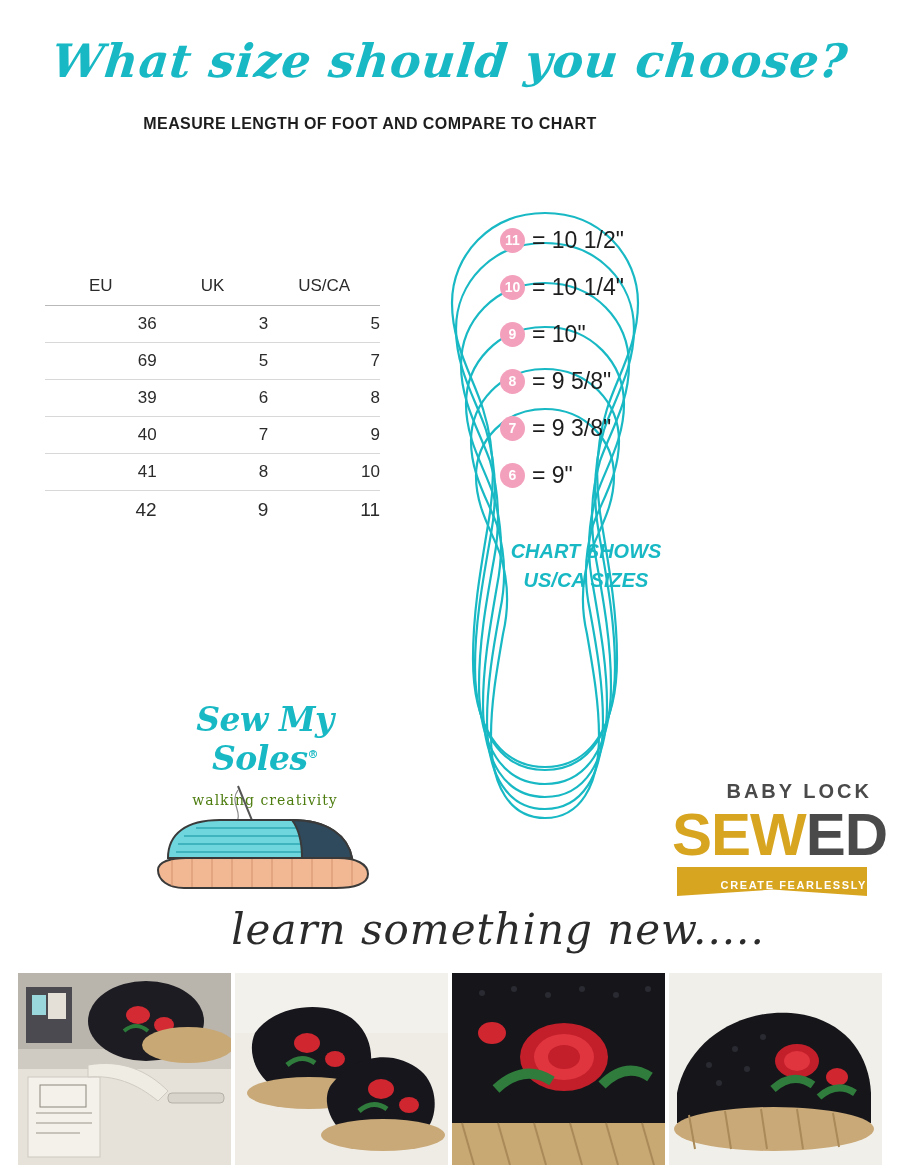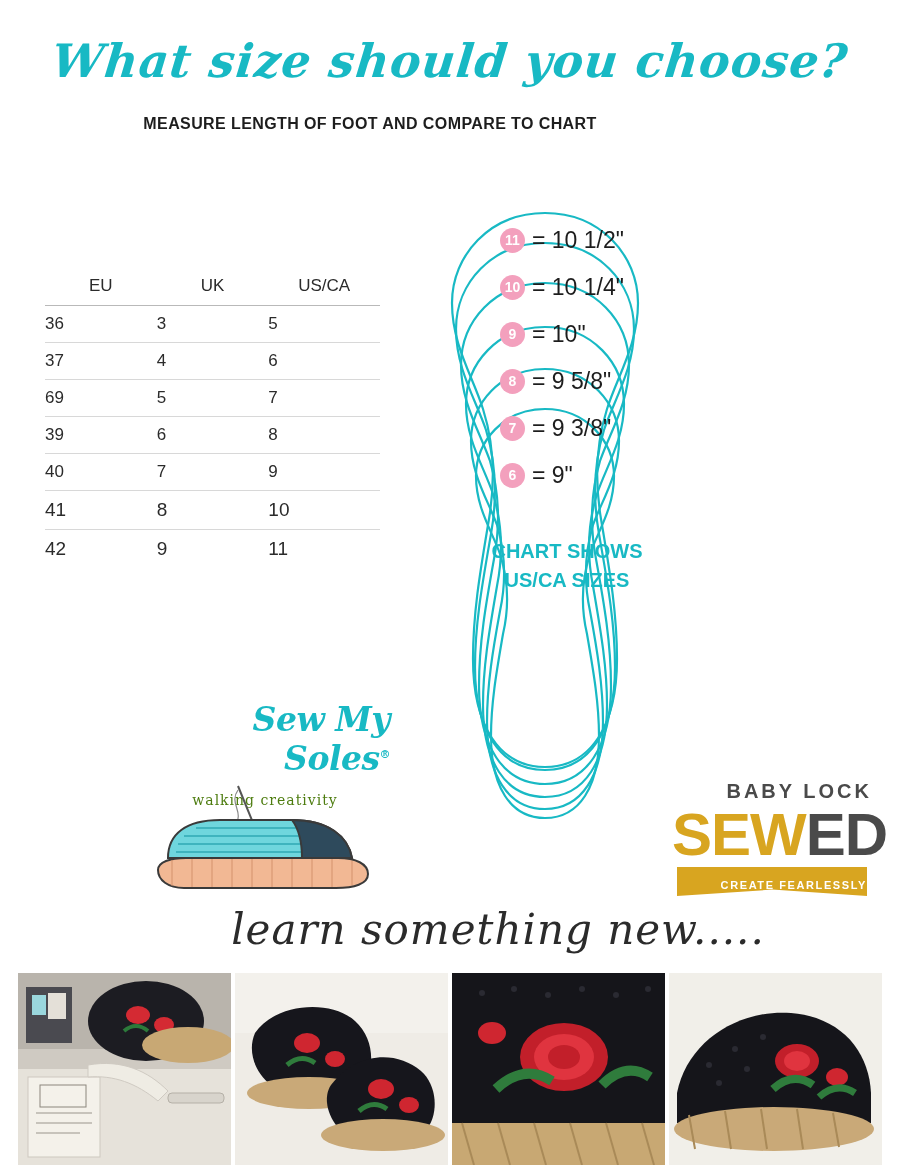--- a/index.html
+++ b/index.html
@@ -61,21 +61,21 @@
   }
   .size-table th {
     font-weight: normal;
     font-size: 17px;
     padding: 6px 0 9px 0;
     border-bottom: 1px solid #b9b9b9;
     text-align: center;
   }
   .size-table td {
     padding: 8px 0;
-    text-align: left;
+    text-align: right;
     border-bottom: 1px solid #d8d8d8;
   }
   .size-table tr:last-child td {
     border-bottom: none;
   }
   .size-table .col-eu { width: 33.3%; }
   .size-table .col-uk { width: 33.3%; }
   .size-table .col-us { width: 33.3%; }
   .size-table tbody tr:nth-child(6) td,
   .size-table tbody tr:nth-child(7) td {
@@ -119,47 +119,47 @@
   }
   .meas {
     margin-left: 7px;
     font-size: 23px;
     color: #1d1d1d;
   }
 
   .chart-note {
     position: absolute;
     top: 537px;
-    left: 452px;
+    left: 471px;
     width: 230px;
     text-align: center;
     color: #18b9c4;
     font-weight: bold;
     font-size: 20px;
     line-height: 1.45;
+    font-style: italic;
   }
 
   
   .sms-logo {
     position: absolute;
     top: 700px;
     left: 140px;
     width: 250px;
     text-align: center;
   }
   .sms-name {
     font-family: "DejaVu Serif", serif;
     font-style: italic;
     font-weight: bold;
     font-size: 33px;
     color: #18b9c4;
     letter-spacing: -0.5px;
     position: relative;
     display: inline-block;
-    text-align: right;
   }
   .sms-reg {
     font-size: 11px;
     vertical-align: super;
     color: #18b9c4;
     font-style: normal;
   }
   .sms-tag {
     margin-top: 14px;
     font-family: "DejaVu Serif", serif;
@@ -261,25 +261,20 @@
         <th class="col-eu">EU</th>
         <th class="col-uk">UK</th>
         <th class="col-us">US/CA</th>
       </tr>
     </thead>
     <tbody>
       <tr>
         <td>36</td>
         <td>3</td>
         <td>5</td>
-      </tr>
-      <tr>
-        <td>37</td>
-        <td>4</td>
-        <td>6</td>
       </tr>
       <tr>
         <td>69</td>
         <td>5</td>
         <td>7</td>
       </tr>
       <tr>
         <td>39</td>
         <td>6</td>
         <td>8</td>

